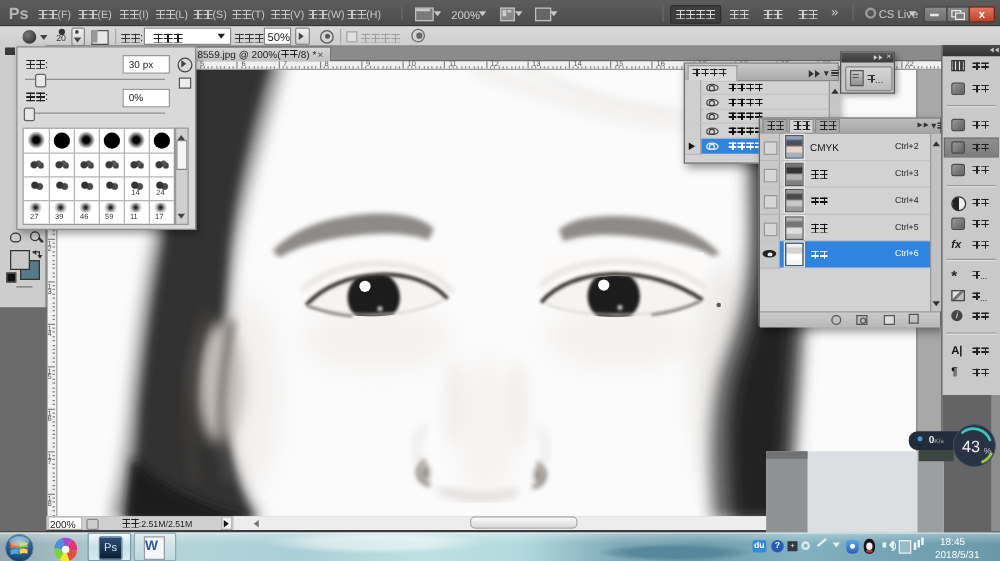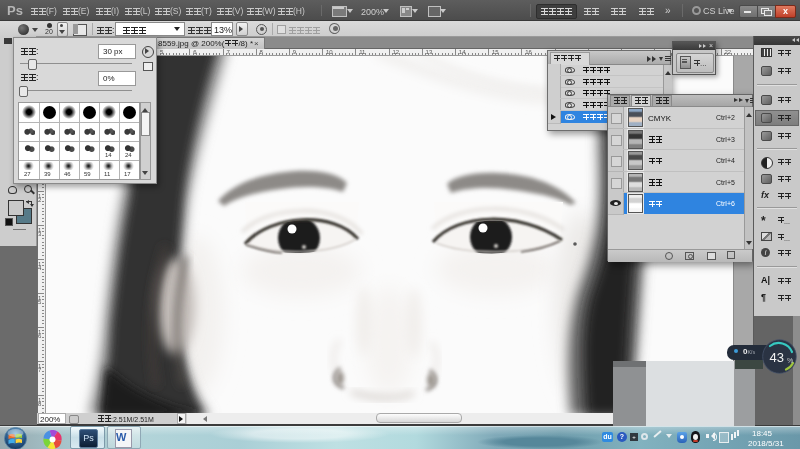--- a/index.html
+++ b/index.html
@@ -59,21 +59,21 @@
 <div class="ab" style="left:59px;top:30px;width:0;height:0;border:3px solid transparent;border-top:4px solid #444;"></div>
 <div class="ab" style="left:73px;top:24px;width:12px;height:10px;border:1px solid #555;background:#e8e8e8;"></div>
 <div class="ab" style="left:73px;top:24px;width:5px;height:10px;background:#999;"></div>
 <div class="ab" style="left:92px;top:23px;width:1px;height:12px;background:#aaa;"></div>
 <div class="ab nb" style="left:96px;top:25px;color:#333;font-size:9px;"><span class="c c8"></span><span class="c c8"></span>:</div>
 <div class="ab" style="left:115px;top:22px;width:68px;height:12px;background:#fff;border:1px solid #8a8a8a;"></div>
 <div class="ab nb" style="left:122px;top:25px;color:#222;font-size:9px;"><span class="c c8"></span><span class="c c8"></span><span class="c c8"></span></div>
 <div class="ab" style="left:174px;top:27px;width:0;height:0;border:3px solid transparent;border-top:4px solid #222;"></div>
 <div class="ab nb" style="left:187px;top:25px;color:#333;font-size:9px;"><span class="c c8"></span><span class="c c8"></span><span class="c c8"></span>:</div>
 <div class="ab" style="left:211px;top:22px;width:20px;height:12px;background:#fff;border:1px solid #8a8a8a;"></div>
-<div class="ab" style="left:214px;top:25px;color:#222;font-size:9px;">13%</div>
+<div class="ab" style="left:214px;top:25px;color:#222;font-size:9px;">50%</div>
 <div class="ab" style="left:236px;top:22px;width:10px;height:12px;background:linear-gradient(180deg,#f2f2f2,#d0d0d0);border:1px solid #8a8a8a;border-radius:2px;"></div>
 <div class="ab" style="left:239px;top:26px;width:0;height:0;border:3px solid transparent;border-left:4px solid #444;"></div>
 <div class="ab" style="left:256px;top:24px;width:11px;height:11px;border:1.5px solid #555;border-radius:50%;box-sizing:border-box;"></div>
 <div class="ab" style="left:260px;top:27px;width:4px;height:4px;background:#555;border-radius:50%;"></div>
 <div class="ab" style="left:272px;top:23px;width:1px;height:12px;background:#aaa;"></div>
 <div class="ab" style="left:277px;top:25px;width:7px;height:7px;border:1px solid #a0a0a0;background:#e0e0e0;"></div>
 <div class="ab nb" style="left:288px;top:25px;color:#9f9f9f;font-size:9px;"><span class="c c8"></span><span class="c c8"></span><span class="c c8"></span><span class="c c8"></span></div>
 <div class="ab" style="left:329px;top:23px;width:11px;height:11px;border:1.5px solid #666;border-radius:50%;box-sizing:border-box;transform:rotate(-20deg);"></div>
 <div class="ab" style="left:333px;top:26px;width:5px;height:5px;background:#666;border-radius:50%;"></div>
 

